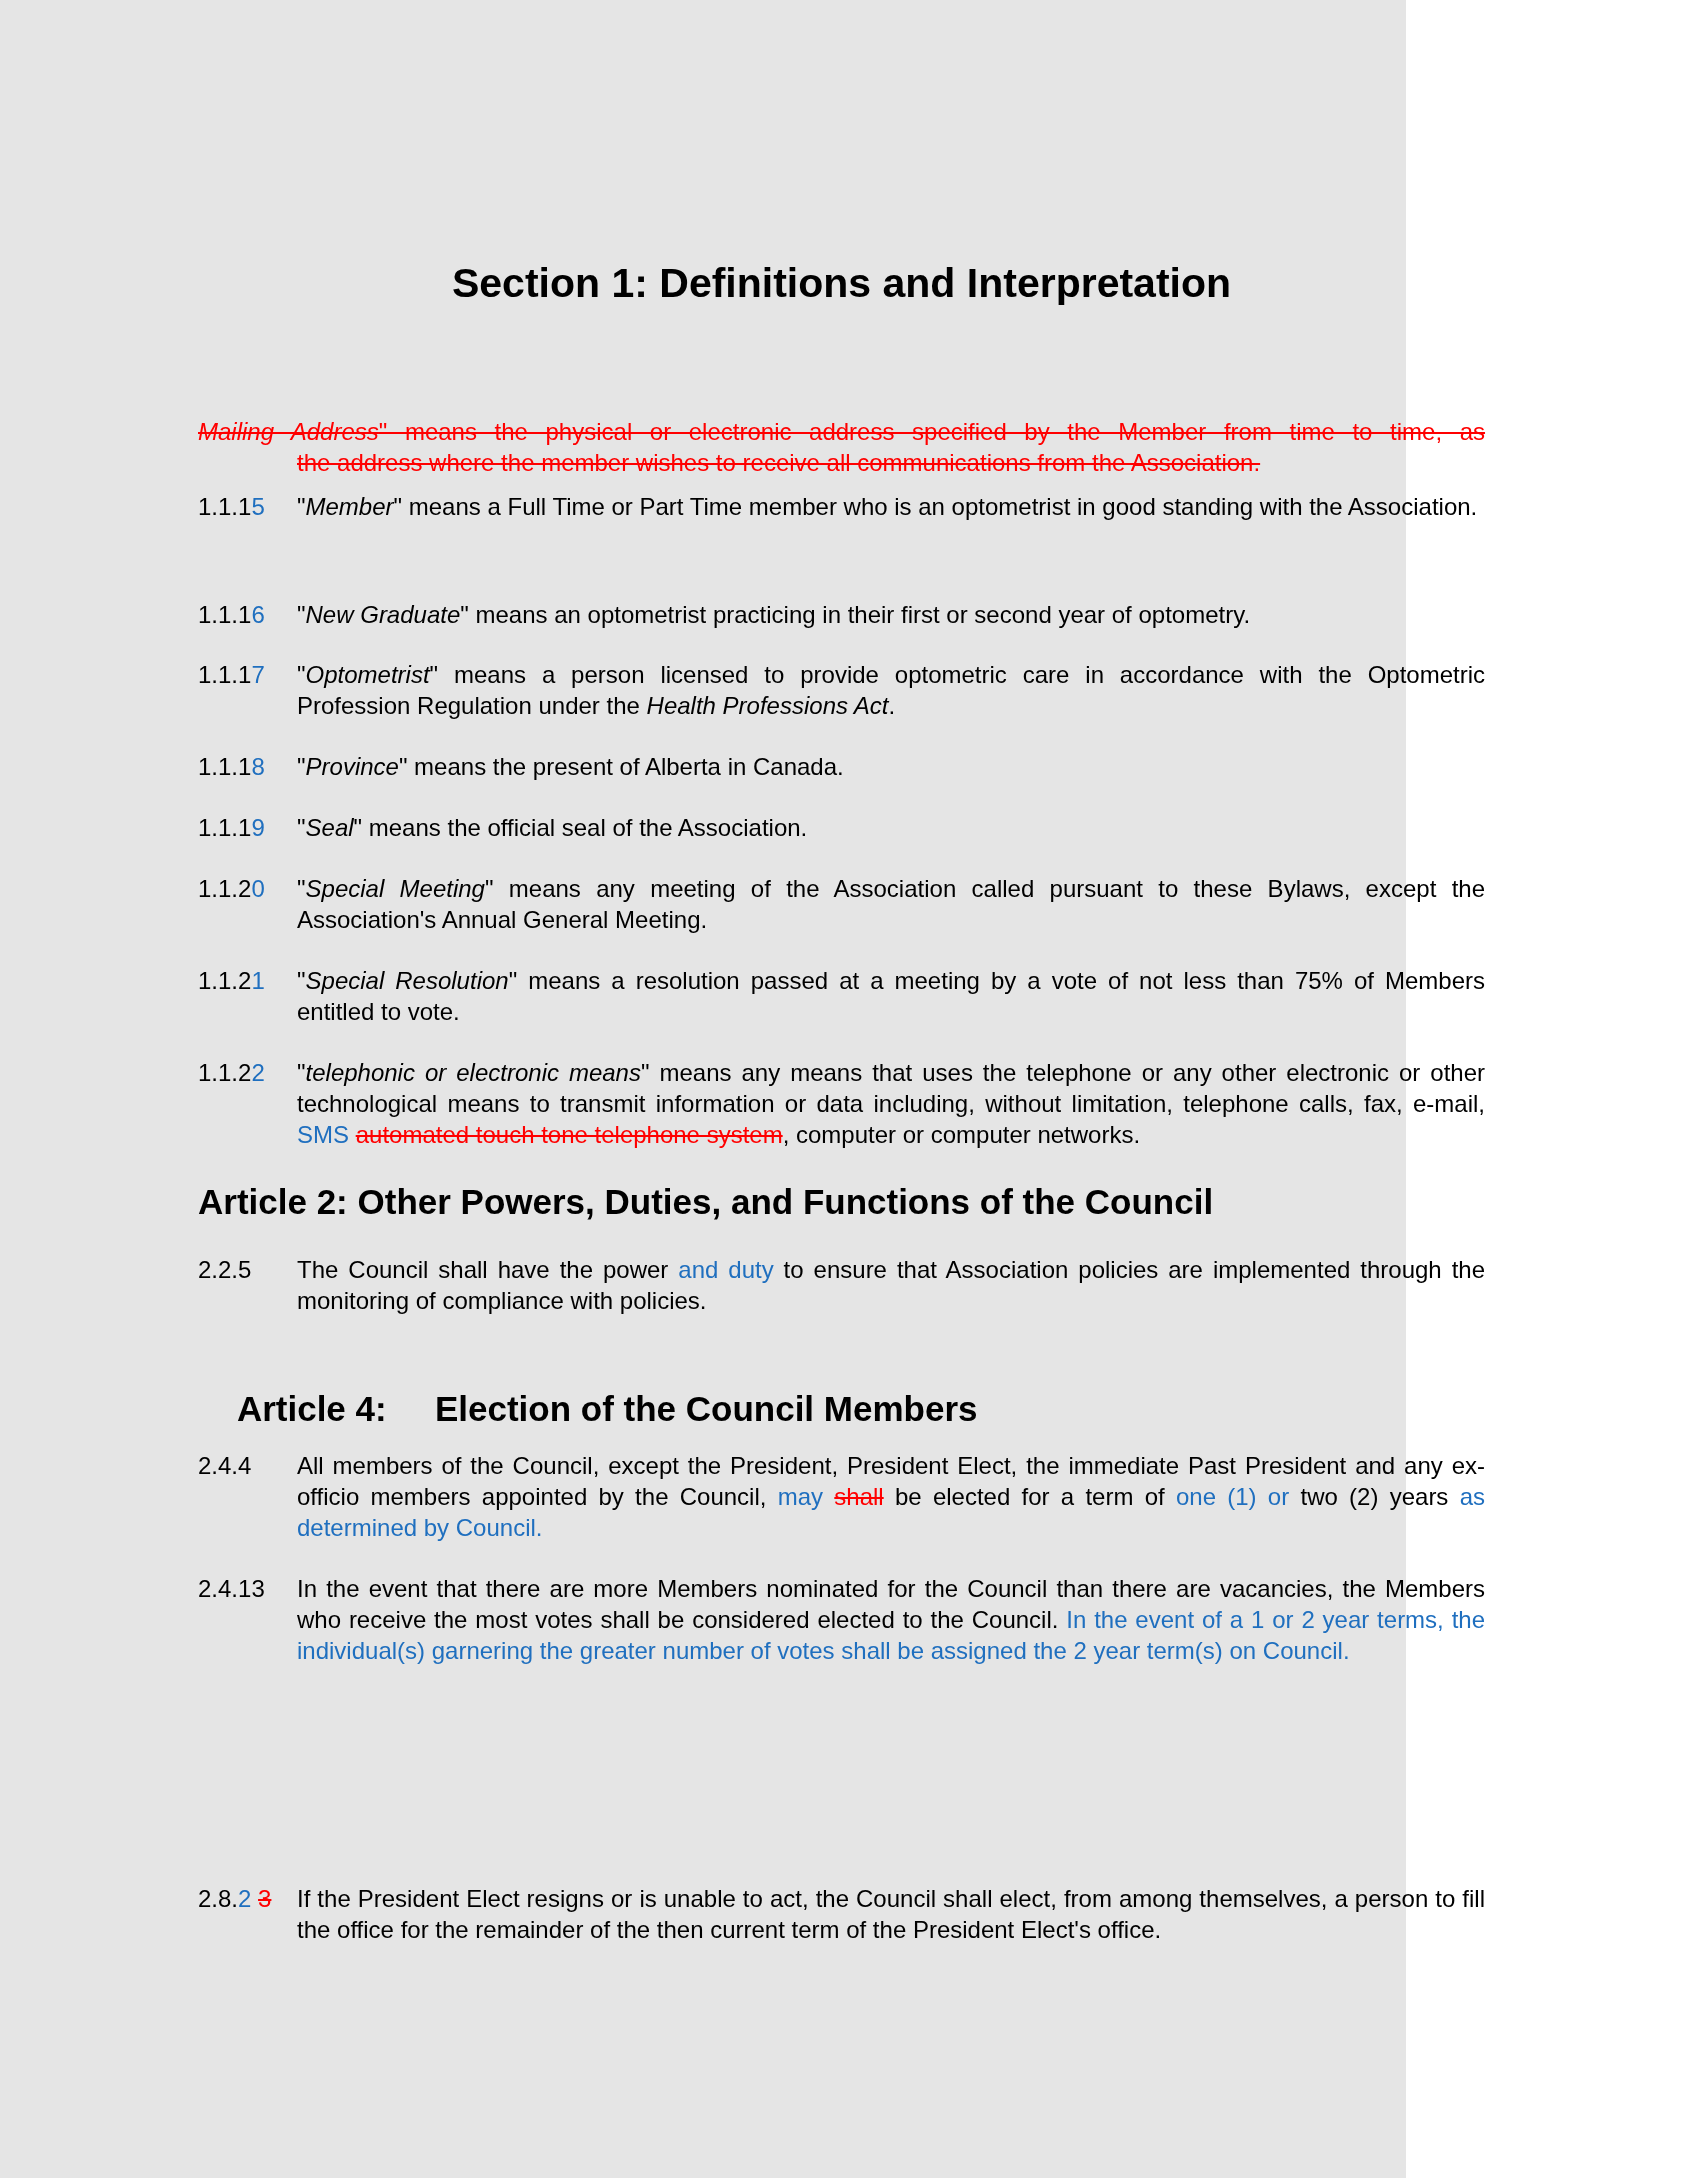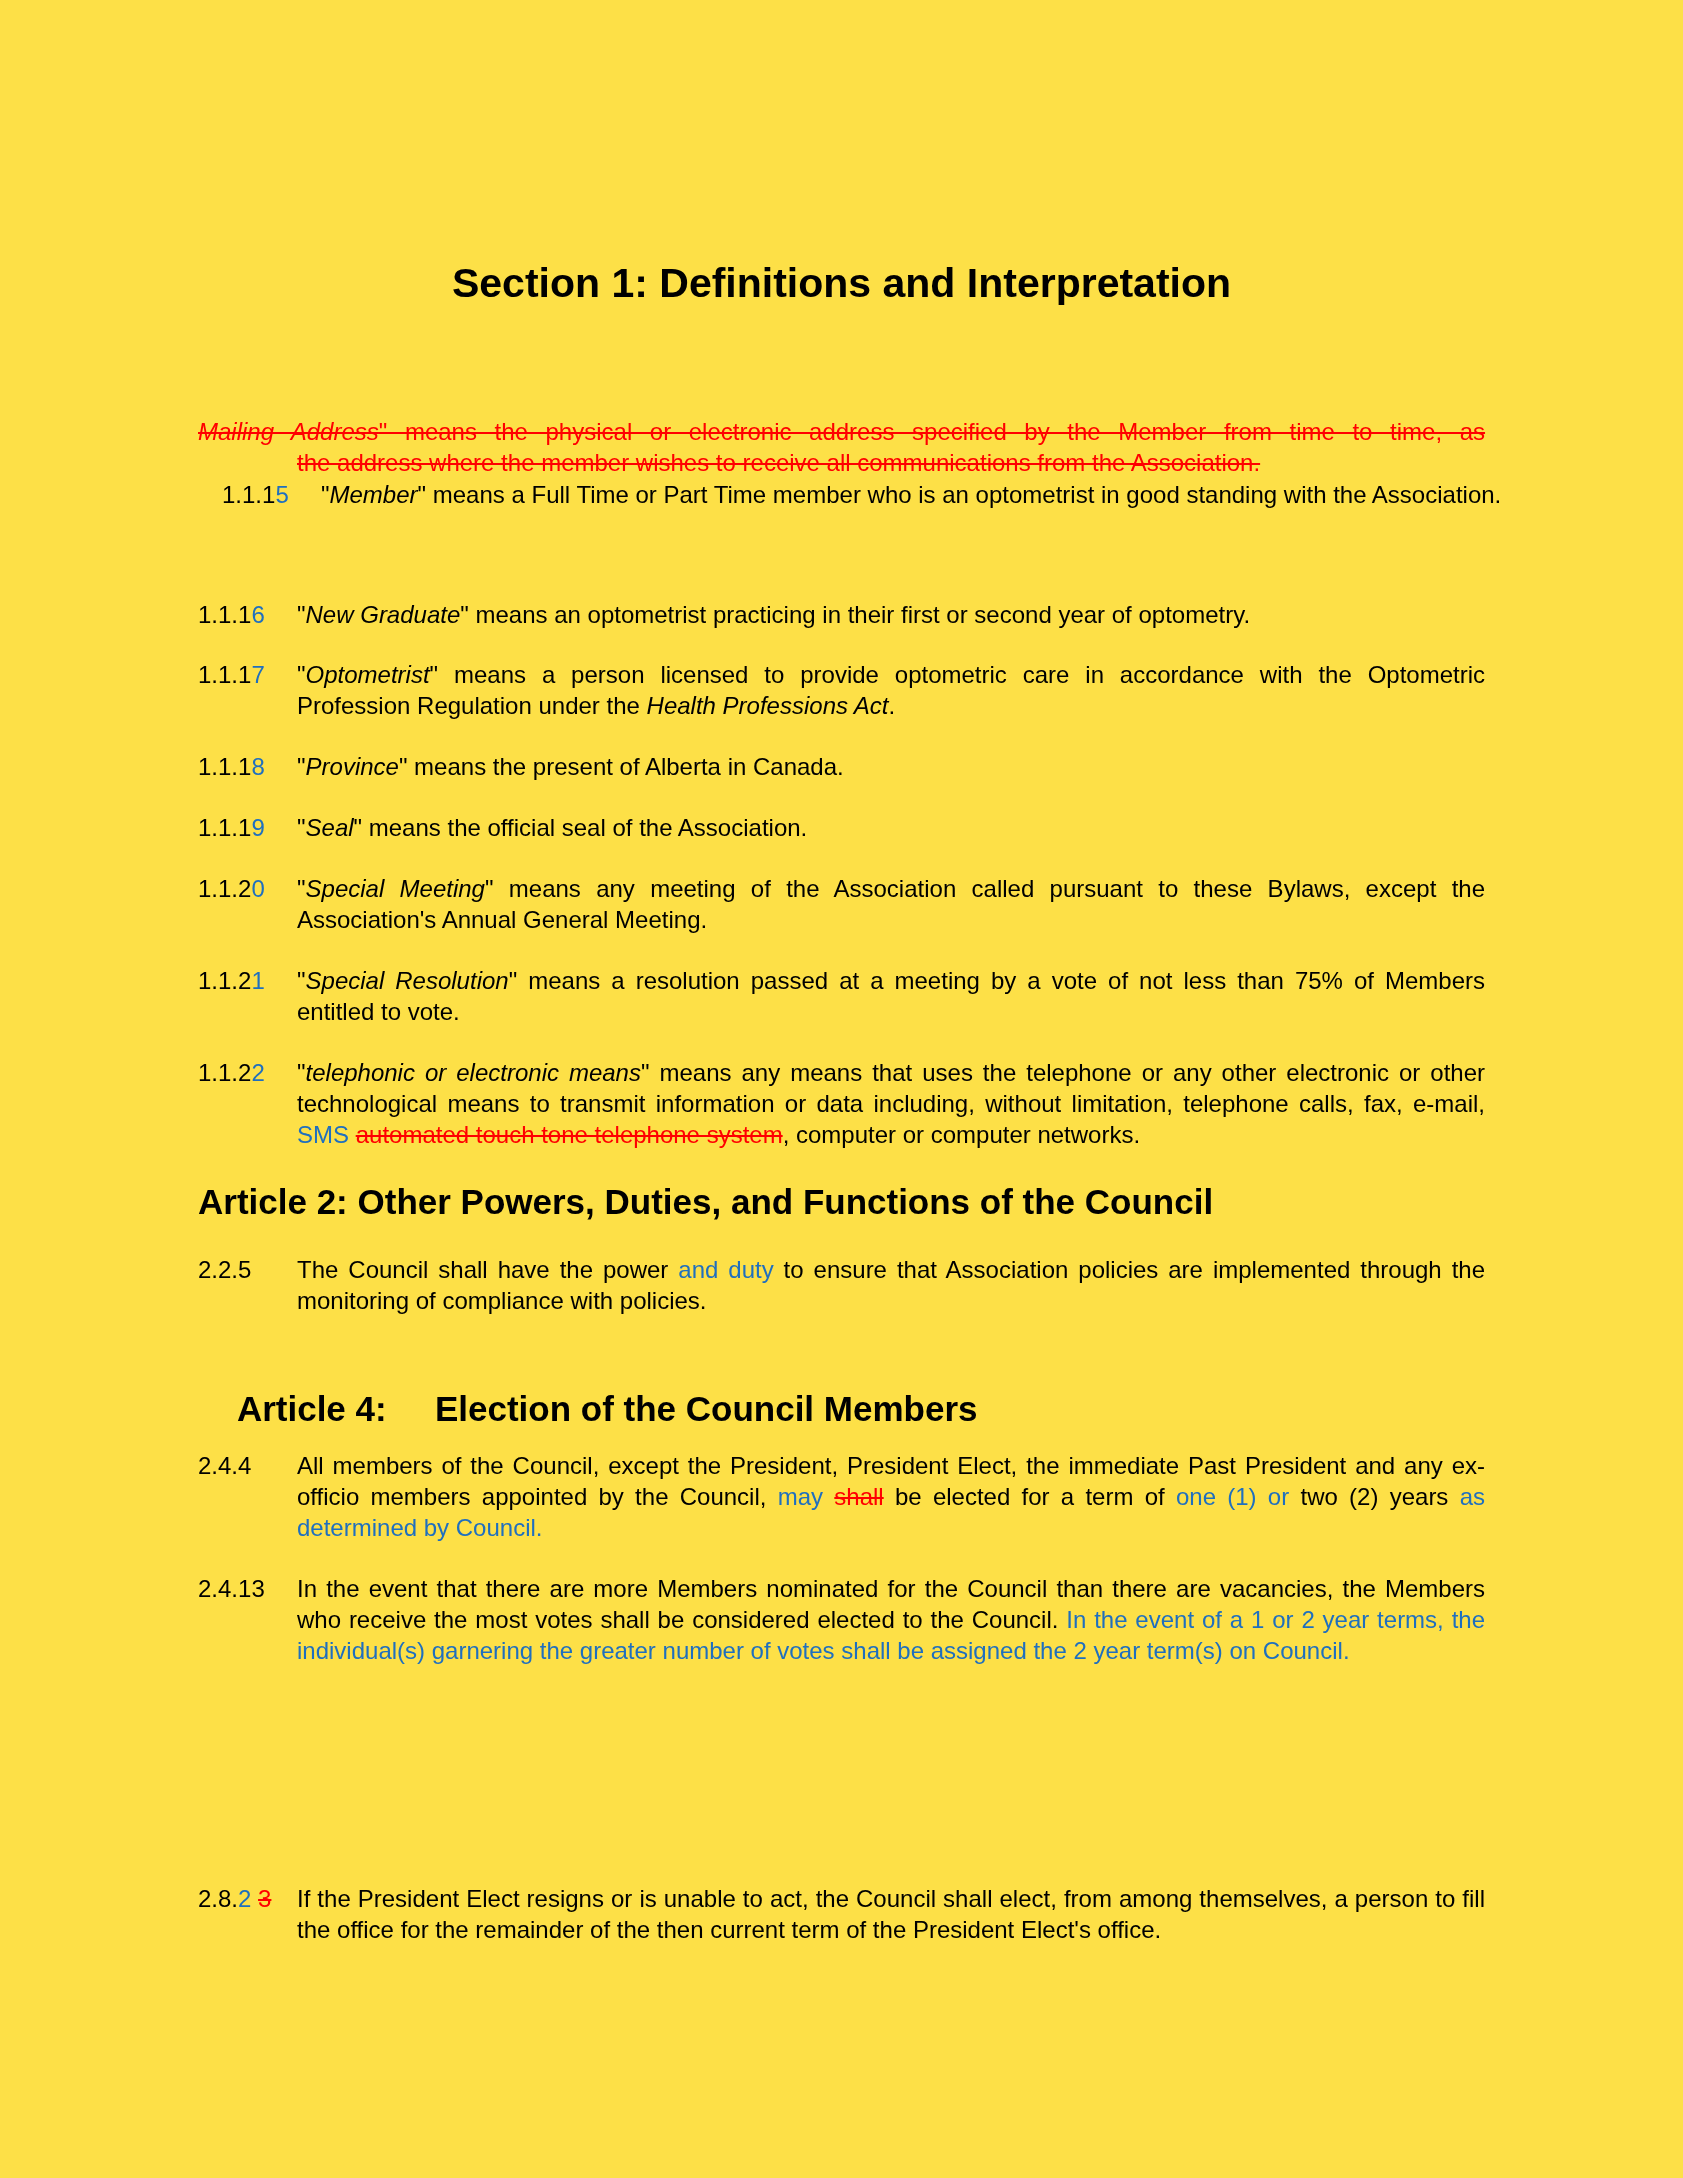--- a/index.html
+++ b/index.html
@@ -1,18 +1,18 @@
 <!DOCTYPE html>
 <html><head>
 <meta charset="utf-8">
 <style>
   html, body { margin: 0; padding: 0; background: #ffffff; }
   body { width: 1683px; height: 2178px; position: relative; overflow: hidden;
          font-family: "Liberation Sans", sans-serif; color: #000; }
-  .page { position: absolute; left: 0; top: 0; width: 1683px; height: 2178px; background: #fde047; }
+  .page { position: absolute; left: 0; top: 0; width: 1406px; height: 2178px; background: #e5e5e5; }
   .blk { position: absolute; left: 198px; width: 1287px; }
   .h-section { font-size: 41px; font-weight: bold; text-align: center; left: 198px; width: 1287px; line-height: 48px; }
   .h-article { font-size: 35px; font-weight: bold; line-height: 42px; white-space: pre; }
   .h-article .tab4 { display: inline-block; width: 198px; }
   .para { font-size: 24px; line-height: 31px; text-align: justify; }
   .para .lbl { position: absolute; left: 0; top: 0; white-space: nowrap; }
   .para .txt { display: block; margin-left: 99px; text-align: justify; }
   .ins { color: #1F6FBF; }
   .del { color: #FF0000; text-decoration: line-through; text-decoration-color: #FF0000; text-decoration-thickness: 2px; }
   .delpara, .delpara * { color: #FF0000; text-decoration: line-through; text-decoration-thickness: 2px; }
@@ -27,21 +27,21 @@
 
 
   <div class="blk para" style="top:416px;">
     <div class="delpara" style="text-align:justify; text-align-last:justify;">
       <em>Mailing Address</em><span>" means the physical or electronic address specified by the Member from time to time, as</span>
     </div>
     <div class="delpara" style="margin-left:99px;">the address where the member wishes to receive all communications from the Association.</div>
   </div>
 
   <div id="defs">
-      <div class="blk para" style="top: 479px; margin-left: 24px;">
+      <div class="blk para" style="top: 491px;">
         <span class="lbl"><span>1.1.1</span><span class="ins">5</span></span>
         <span class="txt"><span>"</span><em>Member</em><span>"</span><span> means a Full Time or Part Time member who is an optometrist in good standing with the Association.</span></span>
       </div>
       <div class="blk para" style="top: 599px;">
         <span class="lbl"><span>1.1.1</span><span class="ins">6</span></span>
         <span class="txt"><span>"</span><em>New Graduate</em><span>"</span><span> means an optometrist practicing in their first or second year of optometry.</span></span>
       </div>
       <div class="blk para" style="top: 659px;">
         <span class="lbl"><span>1.1.1</span><span class="ins">7</span></span>
         <span class="txt"><span>"</span><em>Optometrist</em><span>"</span><span> means a person licensed to provide optometric care in accordance with the Optometric Profession Regulation under the </span><em>Health Professions Act</em><span>.</span></span>

